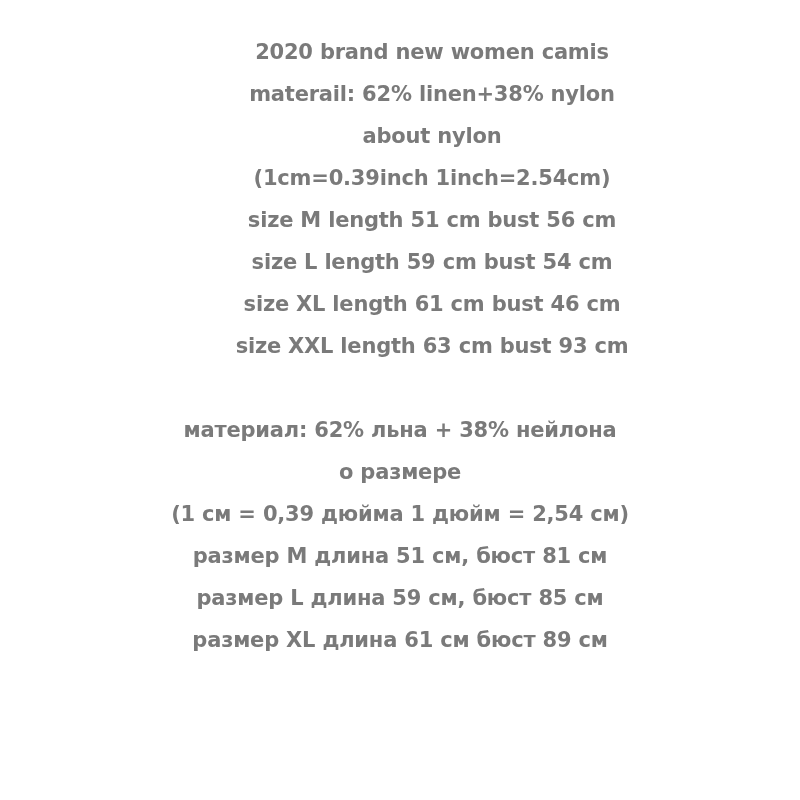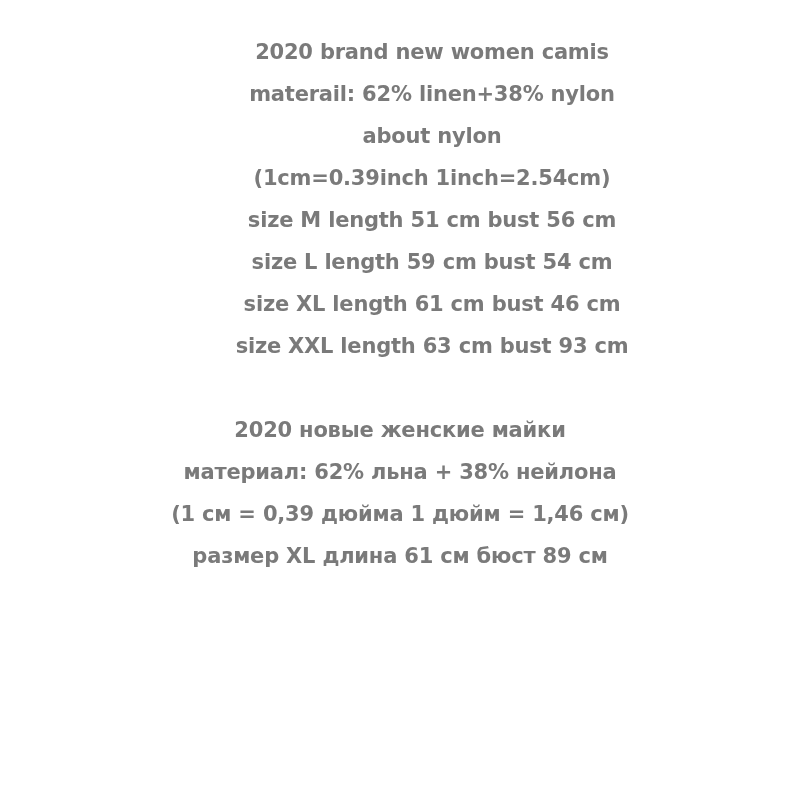--- a/index.html
+++ b/index.html
@@ -41,17 +41,19 @@
   <span class="line">materail: 62% linen+38% nylon</span>
   <span class="line">about nylon</span>
   <span class="line">(1cm=0.39inch 1inch=2.54cm)</span>
   <span class="line">size M length 51 cm bust 56 cm</span>
   <span class="line">size L length 59 cm bust 54 cm</span>
   <span class="line">size XL length 61 cm bust 46 cm</span>
   <span class="line">size XXL length 63 cm bust 93 cm</span>
 </div>
 
 <div id="russian-block" class="block">
-  <span class="line">2020 новые женские майки</span>
   <span class="line">материал: 62% льна + 38% нейлона</span>
-  <span class="line">(1 см = 0,39 дюйма 1 дюйм = 1,46 см)</span>
+  <span class="line">о размере</span>
+  <span class="line">(1 см = 0,39 дюйма 1 дюйм = 2,54 см)</span>
+  <span class="line">размер M длина 51 см, бюст 81 см</span>
+  <span class="line">размер L длина 59 см, бюст 85 см</span>
   <span class="line">размер XL длина 61 см бюст 89 см</span>
 </div>
 
 </body></html>

